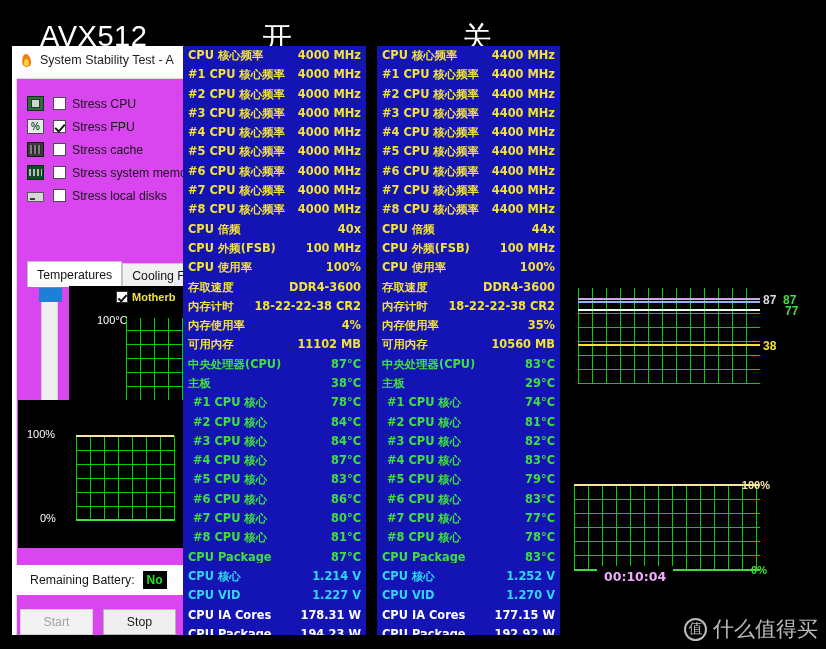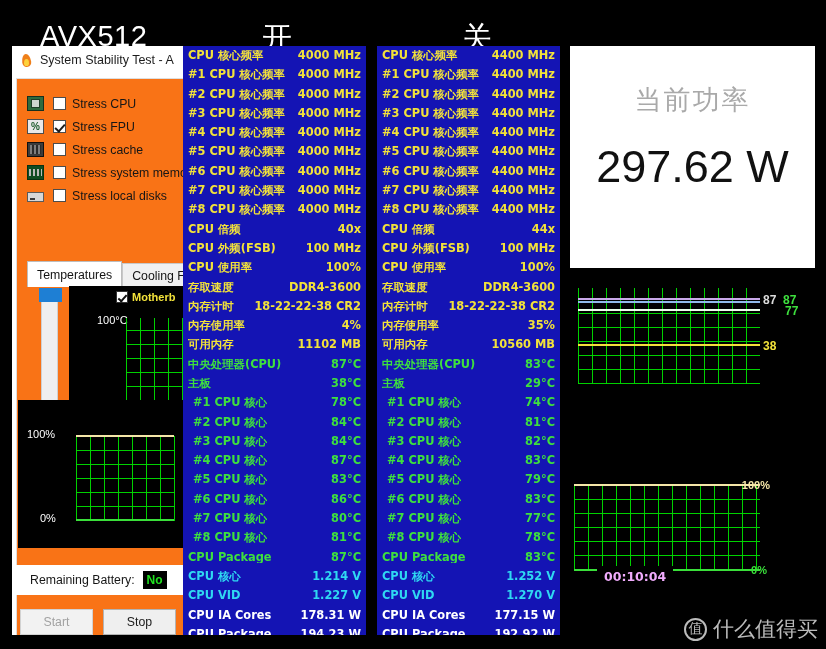--- a/index.html
+++ b/index.html
@@ -45,21 +45,21 @@
   .flame::after {
     content: ""; position: absolute; left: 5px; top: 6px;
     width: 5px; height: 7px; background: #fdd23c;
     border-radius: 50% 50% 45% 45% / 60% 60% 40% 40%;
   }
   .app-title-text {
     font-size: 12.5px; color: #1c1c1c; white-space: nowrap;
   }
   .app-body {
     position: absolute; left: 4px; top: 32px; right: 0; bottom: 0;
-    background: #f97316; border-top: 1px solid #dedede; border-left: 1px solid #dedede;
+    background: #d946ef; border-top: 1px solid #dedede; border-left: 1px solid #dedede;
   }
 
   
   .stress-list { position: absolute; left: 10px; top: 14px; }
   .stress-row {
     display: flex; align-items: center; height: 21px; margin-bottom: 2px;
   }
   .sicon {
     width: 17px; height: 15px; margin-right: 9px; flex: none; position: relative;
   }
@@ -578,24 +578,20 @@
         <span class="k c-white">CPU IA Cores</span>
         <span class="v c-white">177.15 W</span>
       </div>
       <div class="s-row">
         <span class="k c-white">CPU Package</span>
         <span class="v c-white">192.92 W</span>
       </div>
     </div>
 
   <div class="rpanel">
-    <div class="pw-card">
-      <div class="pw-title">当前功率</div>
-      <div class="pw-value">297.62 W</div>
-    </div>
 
     <div class="rt-graph">
       <div class="grid-green" style="left:8px; top:12px; width:182px; height:96px;"></div>
       <div class="trace" style="left:8px; top:22px; width:182px; background:#c9a8e8;"></div>
       <div class="trace" style="left:8px; top:25px; width:182px; background:#8fb9e8;"></div>
       <div class="trace" style="left:8px; top:33px; width:182px; background:#eaffea;"></div>
       <div class="trace" style="left:8px; top:68px; width:182px; background:#f2e23a;"></div>
       <div class="rt-label" style="left:193px; top:17px; color:#dcdcdc;">87</div>
       <div class="rt-label" style="left:213px; top:17px; color:#3ee03e;">87</div>
       <div class="rt-label" style="left:215px; top:28px; color:#3ee03e;">77</div>

